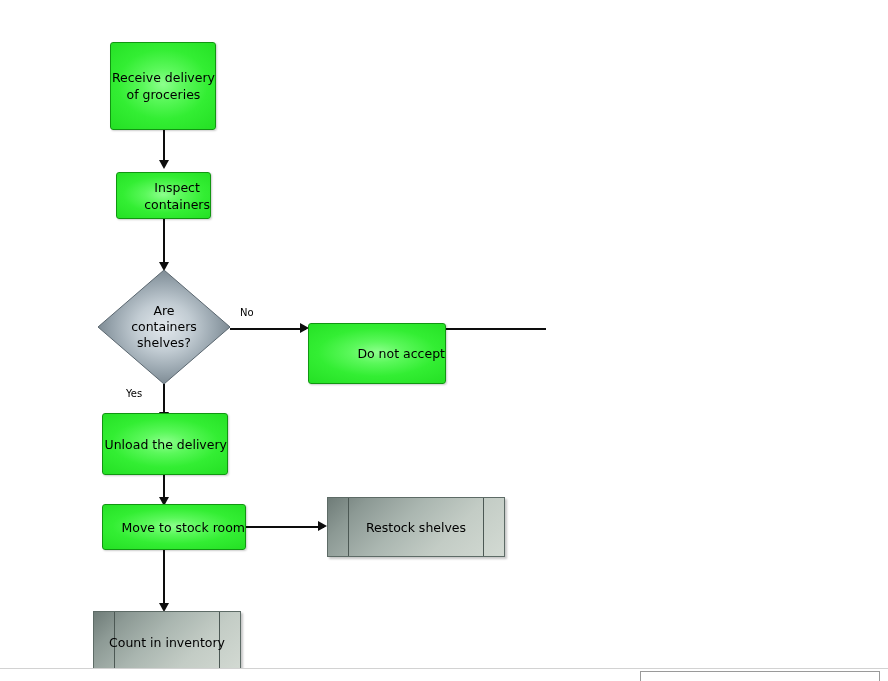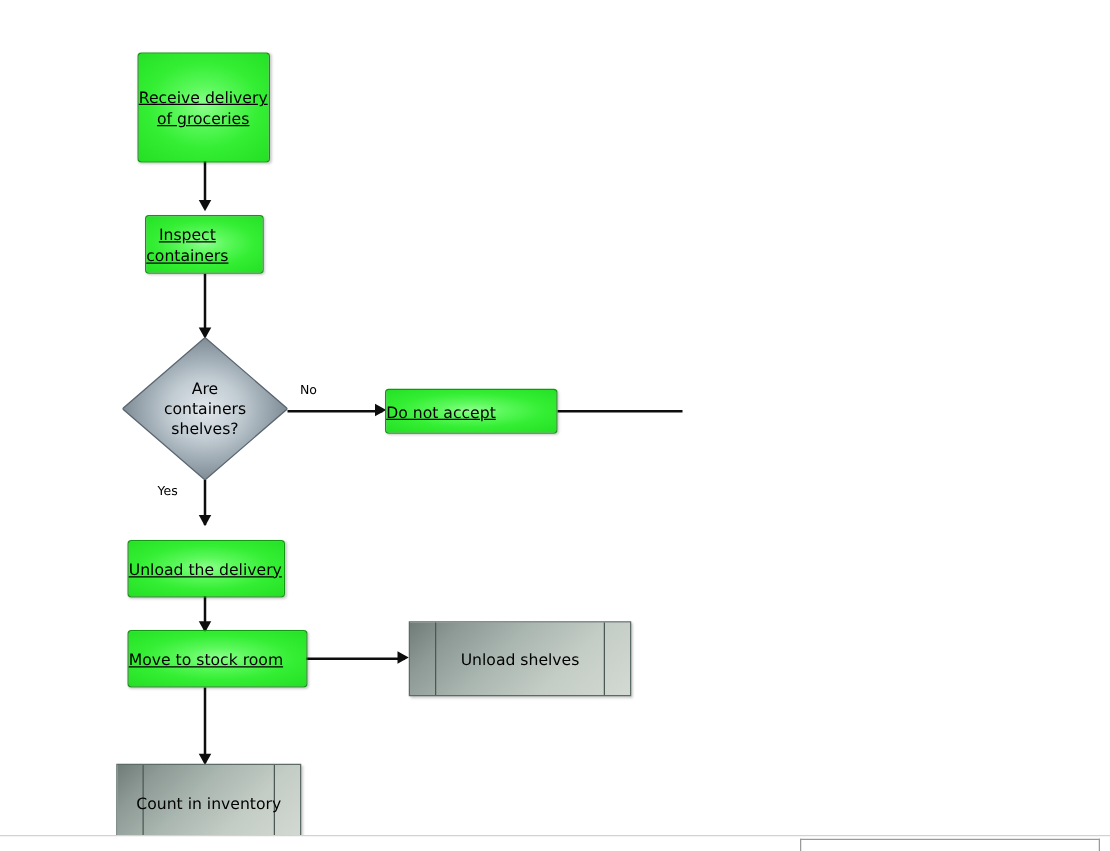--- a/index.html
+++ b/index.html
@@ -29,32 +29,31 @@
     line-height: 17px;
     white-space: pre-line;
     pointer-events: none;
   }
 
   
   .proc {
     position: absolute;
     display: flex;
     align-items: center;
-    justify-content: flex-start;
+    justify-content: flex-end;
     box-sizing: border-box;
     border: 1.5px solid #119611;
     border-radius: 3px;
     background:
       radial-gradient(ellipse 75% 70% at 50% 48%,
         #8dff8d 0%,
         #5bf85b 26%,
         #33ee33 58%,
         #24e024 100%);
     box-shadow: 1px 1px 2px rgba(0,0,0,0.20);
-    text-decoration: underline;
   }
 
   
   .decision {
     position: absolute;
   }
   .decision .dia-shape {
     position: absolute;
     inset: 0;
   }
@@ -245,37 +244,37 @@
           <stop offset="100%" stop-color="#626f78"></stop>
         </radialGradient>
       </defs>
       <polygon points="66,0 132,57 66,114 0,57" fill="url(#diaGrad)" stroke="#5a666f" stroke-width="1"></polygon>
     </svg>
     <div class="node-label">Are
 containers
 shelves?</div>
   </div>
 
-  <div class="proc" style="left:308px; top:311px; width:138px; height:36px;">
+  <div class="proc" style="left:308px; top:323px; width:138px; height:61px;">
     <div class="node-label">Do not accept</div>
   </div>
 
 
-  <div class="proc" style="left:102px; top:432px; width:126px; height:46px;">
+  <div class="proc" style="left:102px; top:413px; width:126px; height:62px;">
     <div class="node-label">Unload the delivery</div>
   </div>
 
   <div class="proc" style="left:102px; top:504px; width:144px; height:46px;">
     <div class="node-label">Move to stock room</div>
   </div>
 
   <div class="predef" style="left:327px; top:497px; width:178px; height:60px;">
     <div class="bar bar-l"></div>
     <div class="bar bar-r"></div>
-    <div class="node-label">Unload shelves</div>
+    <div class="node-label">Restock shelves</div>
   </div>
 
   <div class="predef" style="left:93px; top:611px; width:148px; height:62px;">
     <div class="bar bar-l"></div>
     <div class="bar bar-r"></div>
     <div class="node-label">Count in inventory</div>
   </div>
 
   <div id="status-strip">
     <div id="status-panel"></div>

